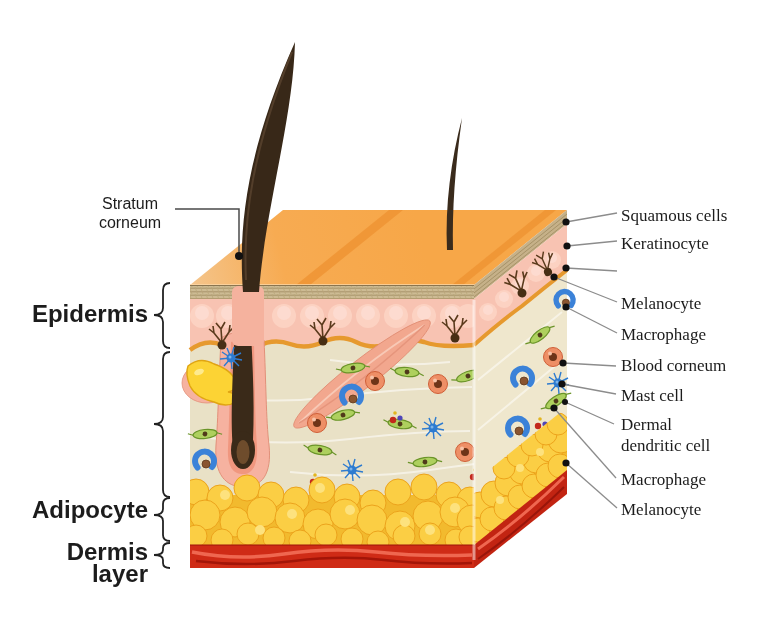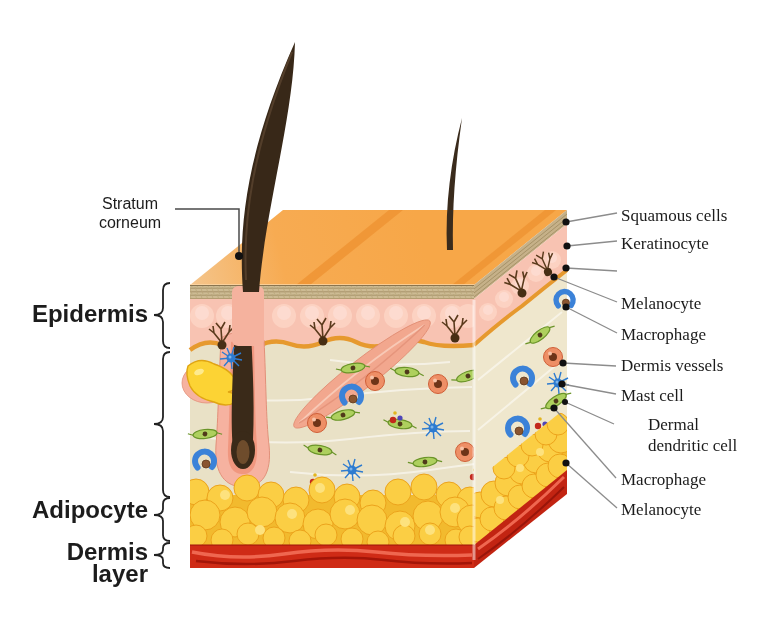--- a/index.html
+++ b/index.html
@@ -3,21 +3,21 @@
 <meta charset="utf-8">
 <style>
   html,body{margin:0;padding:0;background:#fff;}
   .stage{position:relative;width:768px;height:619px;background:#ffffff;overflow:hidden;
          font-family:"Liberation Sans",sans-serif;border-radius:26px;}
   .stage svg{position:absolute;left:0;top:0;}
   .lbl{position:absolute;color:#1c1c1c;}
   .lbl-left-big{font-size:24px;font-weight:bold;text-align:right;width:130px;left:18px;line-height:22px;}
   .lbl-right{font-size:17px;left:621px;width:132px;line-height:21px;font-family:Liberation Serif, serif;}
   .lbl-stratum{font-size:16px;left:86px;top:194px;width:88px;text-align:center;line-height:19px;}
-  .lbl-dermal{width:112px;margin-left:27px;}
+  .lbl-dermal{width:112px;}
 </style>
 </head>
 <body>
 
 <div class="stage">
 <svg width="768" height="619" viewBox="0 0 768 619">
   <defs>
     <linearGradient id="topGrad" gradientUnits="userSpaceOnUse" x1="190" y1="285" x2="420" y2="230">
       <stop offset="0" stop-color="#f4c58c"></stop>
           <stop offset="0.4" stop-color="#f7ab52"></stop>
@@ -343,18 +343,18 @@
 
 <div class="lbl lbl-stratum">Stratum corneum</div>
 <div class="lbl lbl-left-big" style="top:303px">Epidermis</div>
 <div class="lbl lbl-left-big" style="top:499px">Adipocyte</div>
 <div class="lbl lbl-left-big" style="top:541px">Dermis layer</div>
 
 <div class="lbl lbl-right" style="top:205px">Squamous cells</div>
 <div class="lbl lbl-right" style="top:233px">Keratinocyte</div>
 <div class="lbl lbl-right" style="top:293px">Melanocyte</div>
 <div class="lbl lbl-right" style="top:324px">Macrophage</div>
-<div class="lbl lbl-right" style="top:355px">Dermis vessels</div>
+<div class="lbl lbl-right" style="top:355px">Blood corneum</div>
 <div class="lbl lbl-right" style="top:385px">Mast cell</div>
 <div class="lbl lbl-right lbl-dermal" style="top:414px">Dermal dendritic cell</div>
 <div class="lbl lbl-right" style="top:469px">Macrophage</div>
 <div class="lbl lbl-right" style="top:499px">Melanocyte</div>
 </div>
 
 </body></html>

